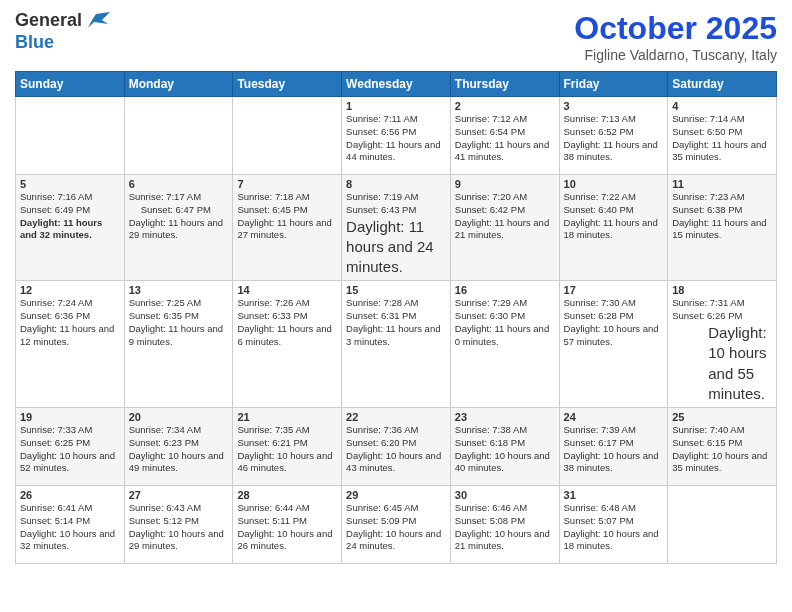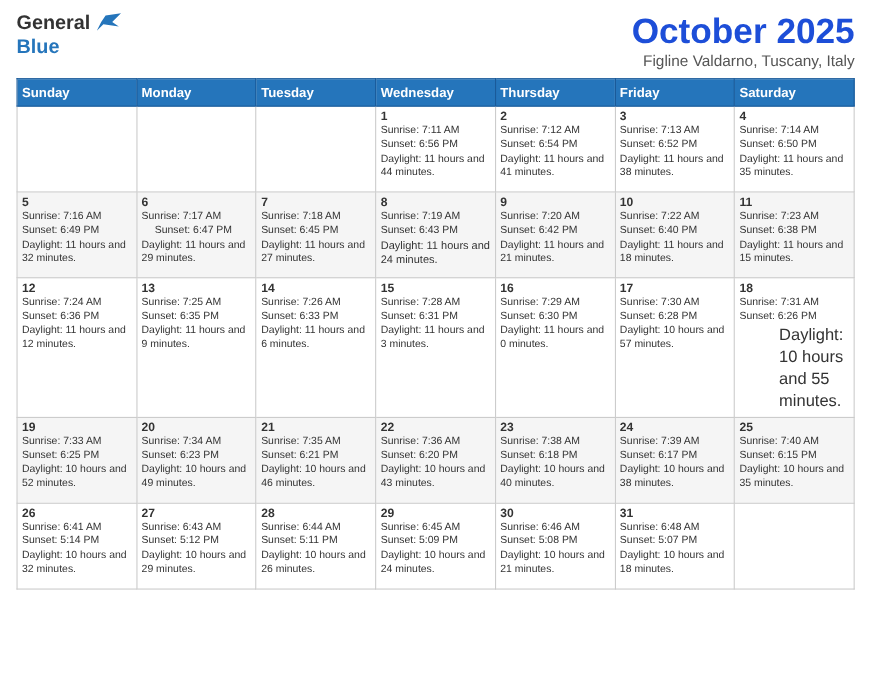--- a/index.html
+++ b/index.html
@@ -142,39 +142,39 @@
             <div style="font-size: 9.5px; line-height: 1.35;">Sunrise: 7:14 AM</div>
             <div style="font-size: 9.5px; line-height: 1.35;">Sunset: 6:50 PM</div>
             <div style="font-size: 9.5px; line-height: 1.35;">Daylight: 11 hours and 35 minutes.</div>
           </td>
         </tr>
         <tr class="row-even">
           <td>
             <span class="day-number">5</span>
             <div style="font-size: 9.5px; line-height: 1.35;">Sunrise: 7:16 AM</div>
             <div style="font-size: 9.5px; line-height: 1.35;">Sunset: 6:49 PM</div>
-            <div style="font-size: 9.5px; line-height: 1.35;">Daylight: 11 hours and 32 minutes.</div>
+            <div style="font-size: 9.5px; line-height: 1.35; font-weight: bold;">Daylight: 11 hours and 32 minutes.</div>
           </td>
           <td>
             <span class="day-number">6</span>
             <div style="font-size: 9.5px; line-height: 1.35;">Sunrise: 7:17 AM</div>
             <div style="font-size: 9.5px; line-height: 1.35; margin-left: 12px;">Sunset: 6:47 PM</div>
             <div style="font-size: 9.5px; line-height: 1.35;">Daylight: 11 hours and 29 minutes.</div>
           </td>
           <td>
             <span class="day-number">7</span>
             <div style="font-size: 9.5px; line-height: 1.35;">Sunrise: 7:18 AM</div>
             <div style="font-size: 9.5px; line-height: 1.35;">Sunset: 6:45 PM</div>
             <div style="font-size: 9.5px; line-height: 1.35;">Daylight: 11 hours and 27 minutes.</div>
           </td>
           <td>
             <span class="day-number">8</span>
             <div style="font-size: 9.5px; line-height: 1.35;">Sunrise: 7:19 AM</div>
             <div style="font-size: 9.5px; line-height: 1.35;">Sunset: 6:43 PM</div>
-            <div style="font-size: 10px; line-height: 1.35;">Daylight: 11 hours and 24 minutes.</div>
+            <div style="font-size: 15px; line-height: 1.35;">Daylight: 11 hours and 24 minutes.</div>
           </td>
           <td>
             <span class="day-number">9</span>
             <div style="font-size: 9.5px; line-height: 1.35;">Sunrise: 7:20 AM</div>
             <div style="font-size: 9.5px; line-height: 1.35;">Sunset: 6:42 PM</div>
             <div style="font-size: 9.5px; line-height: 1.35;">Daylight: 11 hours and 21 minutes.</div>
           </td>
           <td>
             <span class="day-number">10</span>
             <div style="font-size: 9.5px; line-height: 1.35;">Sunrise: 7:22 AM</div>

